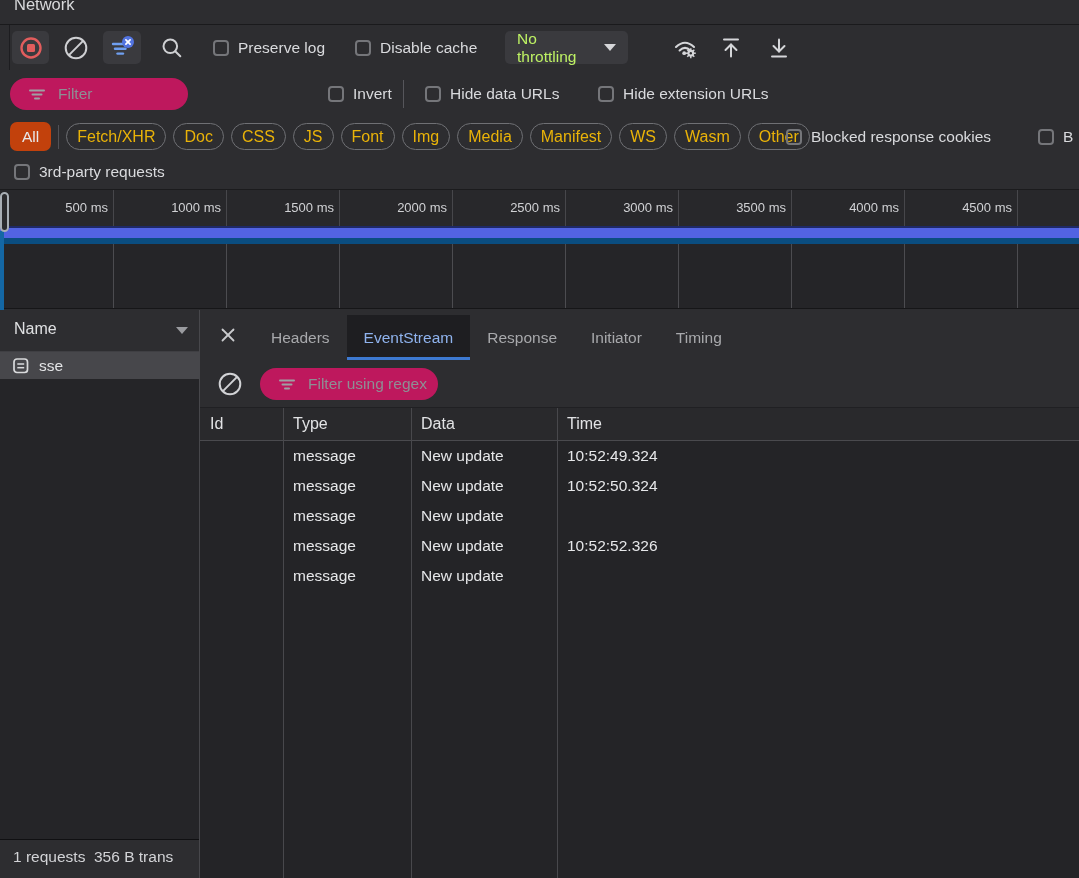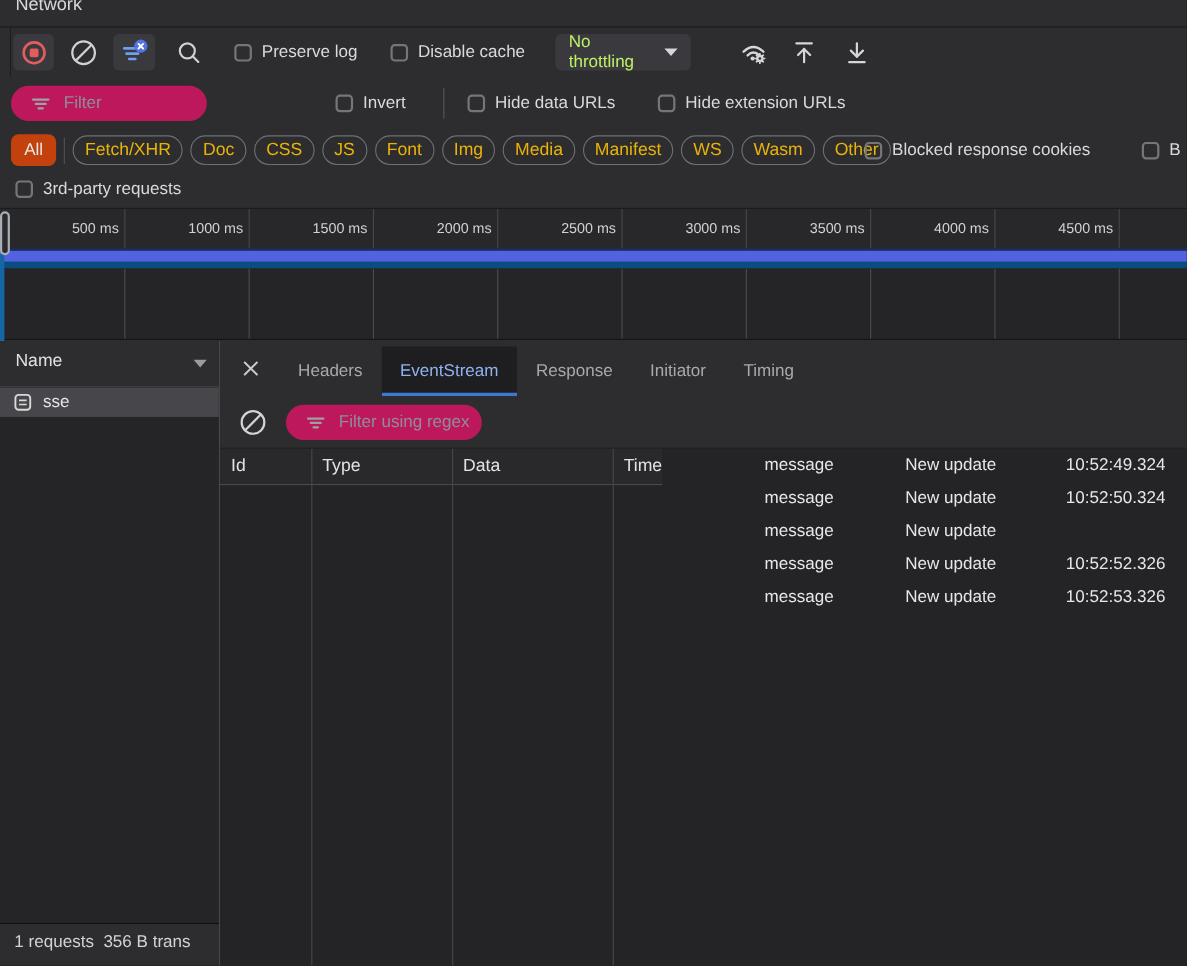--- a/index.html
+++ b/index.html
@@ -84,21 +84,21 @@
   
   #detail { flex:1; display:flex; flex-direction:column; background:#2d2d30; min-width:0; }
   #tabstrip { height:50px; display:flex; align-items:flex-start; flex:0 0 auto; }
   #close-btn { width:24px; height:24px; margin:13px 14px 0 16px; display:flex; align-items:center; justify-content:center; }
   .tab { height:45px; margin-top:5px; padding:0 17px; display:flex; align-items:center;
          color:#a8a9ac; font-size:15.5px; white-space:nowrap; }
   .tab.active { background:#1e1e21; color:#8fb3ee; box-shadow:inset 0 -3px 0 #3d79d1; }
   #es-toolbar { height:48px; display:flex; align-items:center; flex:0 0 auto; border-bottom:1px solid #202023; }
   #es-clear { width:26px; height:26px; margin-left:17px; display:flex; align-items:center; justify-content:center; }
   #es-filter-pill { width:178px; margin-left:17px; padding-left:16px; gap:10px; flex:0 0 auto; }
-  #es-table { flex:1; position:relative; display:flex; min-height:0; background:#242427; }
+  #es-table { flex:1; position:relative; display:flex; flex-direction:column; min-height:0; background:#242427; }
   .vline { position:absolute; top:0; bottom:0; width:1px; background:#48484c; z-index:2; }
   #es-head { height:33px; background:#29292c; border-bottom:1px solid #4a4a4e; display:grid;
              grid-template-columns:83px 128px 146px auto; flex:0 0 auto; }
   #es-head .hc { padding-left:10px; line-height:31px; font-size:16px; color:#e2e3e5; overflow:hidden; }
   #es-body { flex:1; }
   .es-row { height:30px; display:grid; grid-template-columns:83px 128px 146px auto; }
   .es-row .c { padding-left:10px; line-height:30px; color:#e6e7e9; overflow:hidden; white-space:nowrap; }
 
   svg { display:block; }
 </style>
@@ -213,21 +213,21 @@
       <span>
         <svg width="22" height="22" viewBox="0 0 22 22" fill="none" stroke="#9fa0a4" stroke-width="2" stroke-linecap="round">
           <line x1="4" y1="7.5" x2="18" y2="7.5"></line>
           <line x1="6.5" y1="11.5" x2="15.5" y2="11.5"></line>
           <line x1="9" y1="15.5" x2="13" y2="15.5"></line>
         </svg>
       </span>
       <input type="text" placeholder="Filter" style="">
     </div>
 
-    <div class="cbgrp" style="left:305px;height:48px;">
+    <div class="cbgrp" style="left:328px;height:48px;">
       <span class="cb"></span>
       <span class="cblabel">Invert</span>
     </div>
 
     <div class="vsep" style="left:403px;"></div>
 
     <div class="cbgrp" style="left:425px;height:48px;">
       <span class="cb"></span>
       <span class="cblabel">Hide data URLs</span>
     </div>
@@ -407,20 +407,19 @@
           <div class="es-row">
             <div class="c"></div>
             <div class="c">message</div>
             <div class="c">New update</div>
             <div class="c">10:52:52.326</div>
           </div>
           <div class="es-row">
             <div class="c"></div>
             <div class="c">message</div>
             <div class="c">New update</div>
-            <div class="c">10:52:53.326</div>
           </div>
         </div>
       </div>
 
     </div>
   </div>
 </div>
 
 </body></html>

